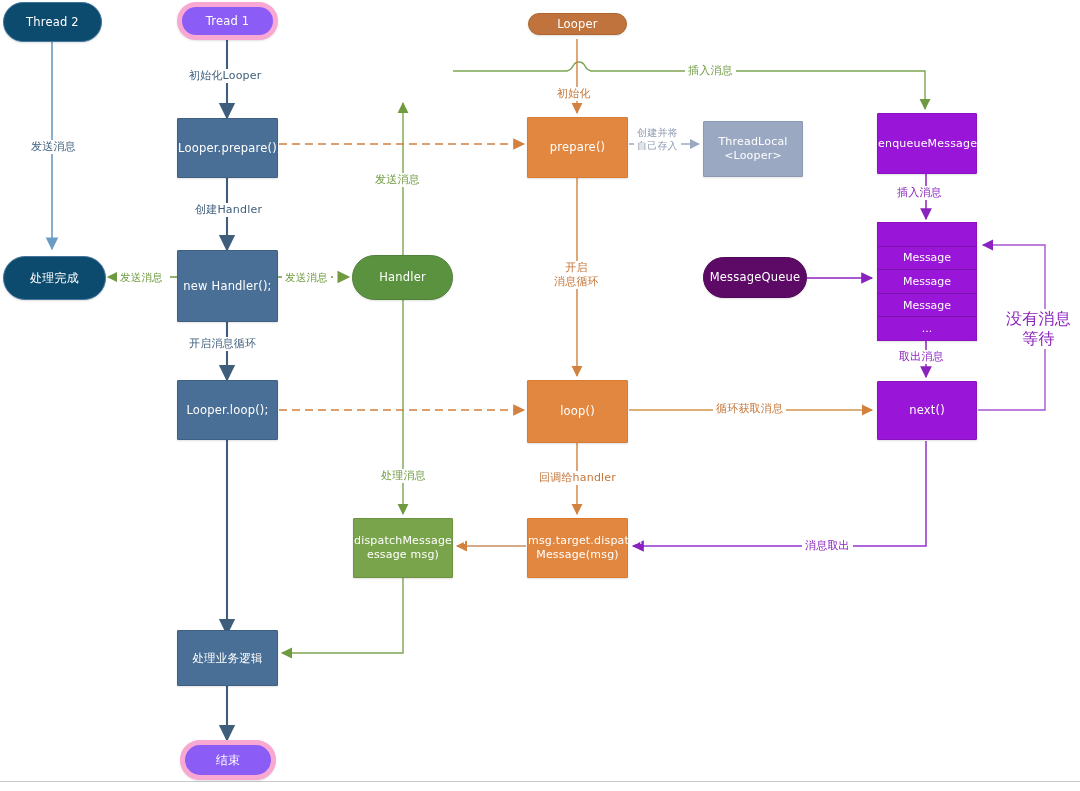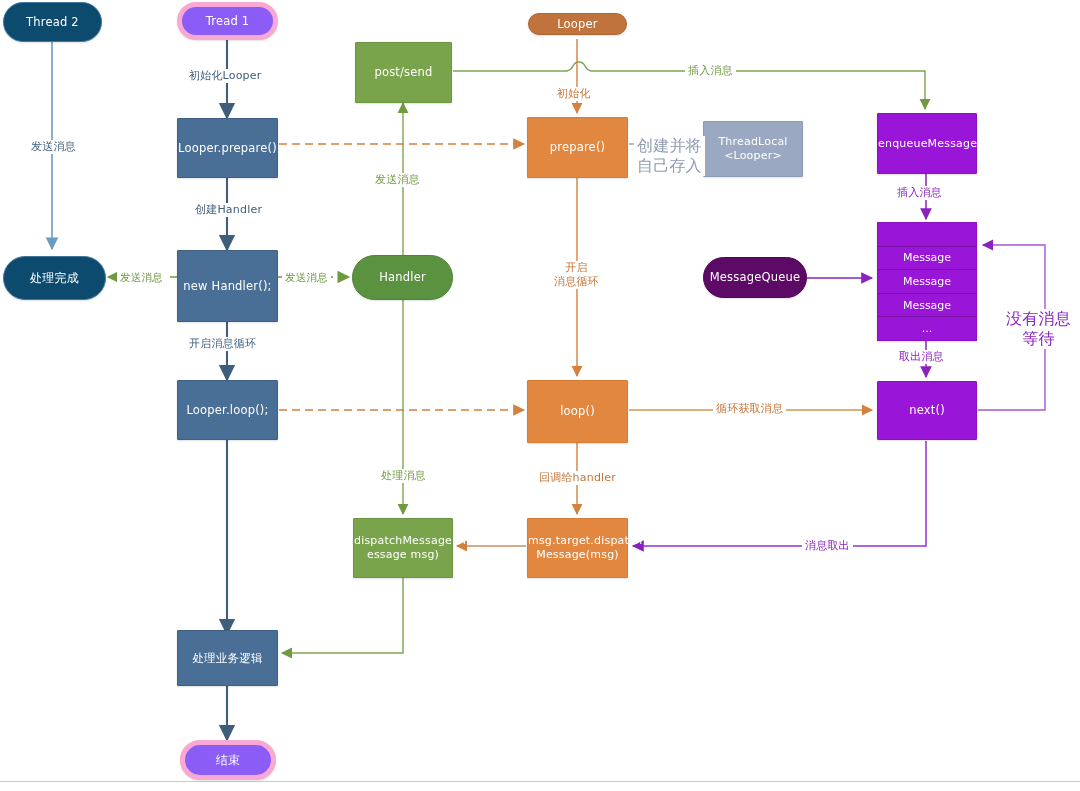--- a/index.html
+++ b/index.html
@@ -199,23 +199,20 @@
   <div class="node rect c-blue-box" style="left:177px; top:380px; width:101px; height:60px; font-size:11.5px;">
     <span class="lbl">Looper.loop();</span>
   </div>
   <div class="node rect c-blue-box" style="left:177px; top:630px; width:101px; height:56px; font-size:11.5px;">
     <span class="lbl">处理业务逻辑</span>
   </div>
   <div class="node pill c-blue-dark" style="left:180px; top:740px; width:96px; height:40px; font-size:12px;">
     <span class="lbl">结束</span>
   </div>
 
-  <div class="node rect c-green" style="left:355px; top:42px; width:97px; height:61px; font-size:11.5px;">
-    <span class="lbl">post/send</span>
-  </div>
   <div class="node pill c-green-dark" style="left:352px; top:255px; width:101px; height:45px; font-size:11.5px;">
     <span class="lbl">Handler</span>
   </div>
   <div class="node rect c-green" style="left:353px; top:518px; width:100px; height:60px; font-size:11px;">
     <span class="lbl">dispatchMessage(M
 essage msg)</span>
   </div>
 
   <div class="node pill c-orange-dark" style="left:528px; top:1px; width:99px; height:22px; font-size:11.5px;margin-top:12px;">
     <span class="lbl">Looper</span>
@@ -275,21 +272,21 @@
   <div class="edge-label el-green" style="left:117px; top:271px; font-size:10.5px;"><span>发送消息</span></div>
 
   <div class="edge-label el-green" style="left:282px; top:271px; font-size:10.5px;"><span>发送消息</span></div>
 
   <div class="edge-label el-green" style="left:372px; top:173px; font-size:11px;"><span>发送消息</span></div>
 
   <div class="edge-label el-blue" style="left:186px; top:337px; font-size:11px;"><span>开启消息循环</span></div>
 
   <div class="edge-label el-orange" style="left:554px; top:87px; font-size:11px;"><span>初始化</span></div>
 
-  <div class="edge-label el-gray" style="left:634px; top:136px; font-size:16px;"><span>创建并将
+  <div class="edge-label el-gray" style="left:634px; top:128px; font-size:10px;font-family:Liberation Mono, monospace;"><span>创建并将
 自己存入</span></div>
 
   <div class="edge-label el-green" style="left:685px; top:64px; font-size:11px;"><span>插入消息</span></div>
 
   <div class="edge-label el-purple" style="left:894px; top:186px; font-size:11px;"><span>插入消息</span></div>
 
   <div class="edge-label el-orange" style="left:551px; top:261px; font-size:11px;"><span>开启
 消息循环</span></div>
 
   <div class="edge-label el-orange" style="left:713px; top:402px; font-size:11px;"><span>循环获取消息</span></div>

